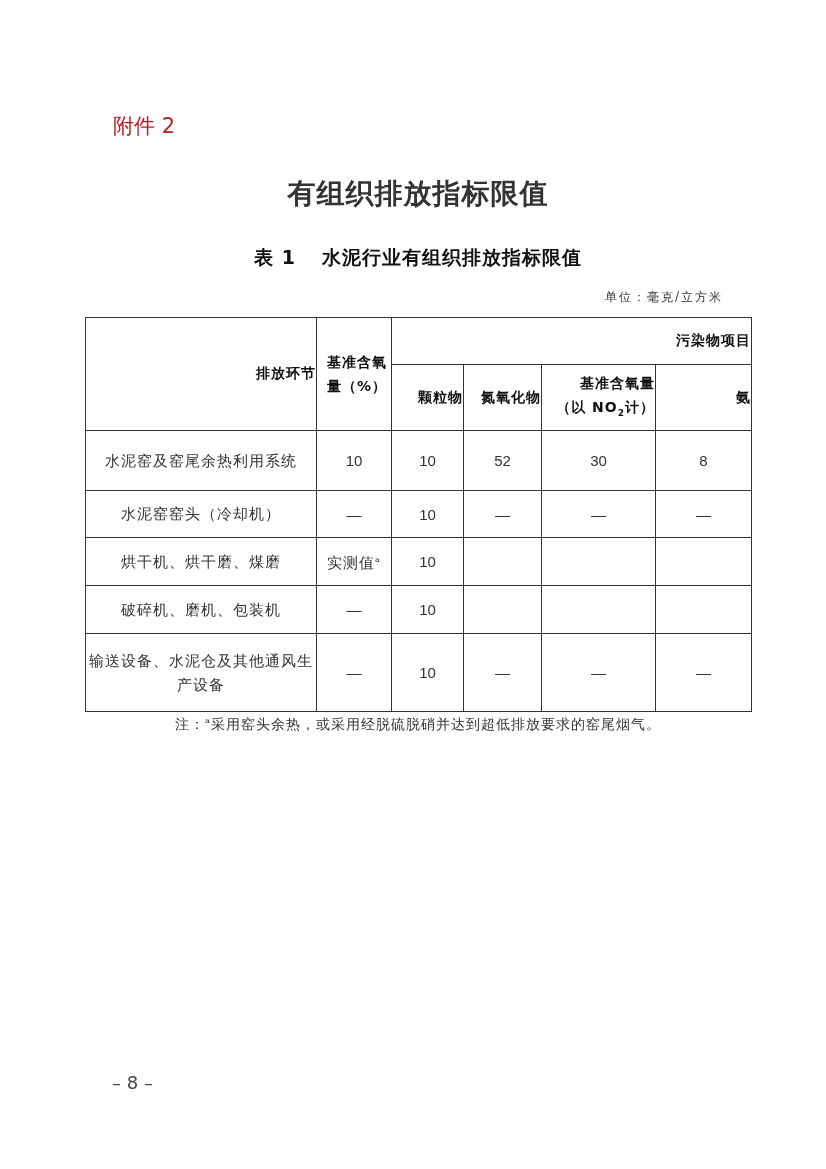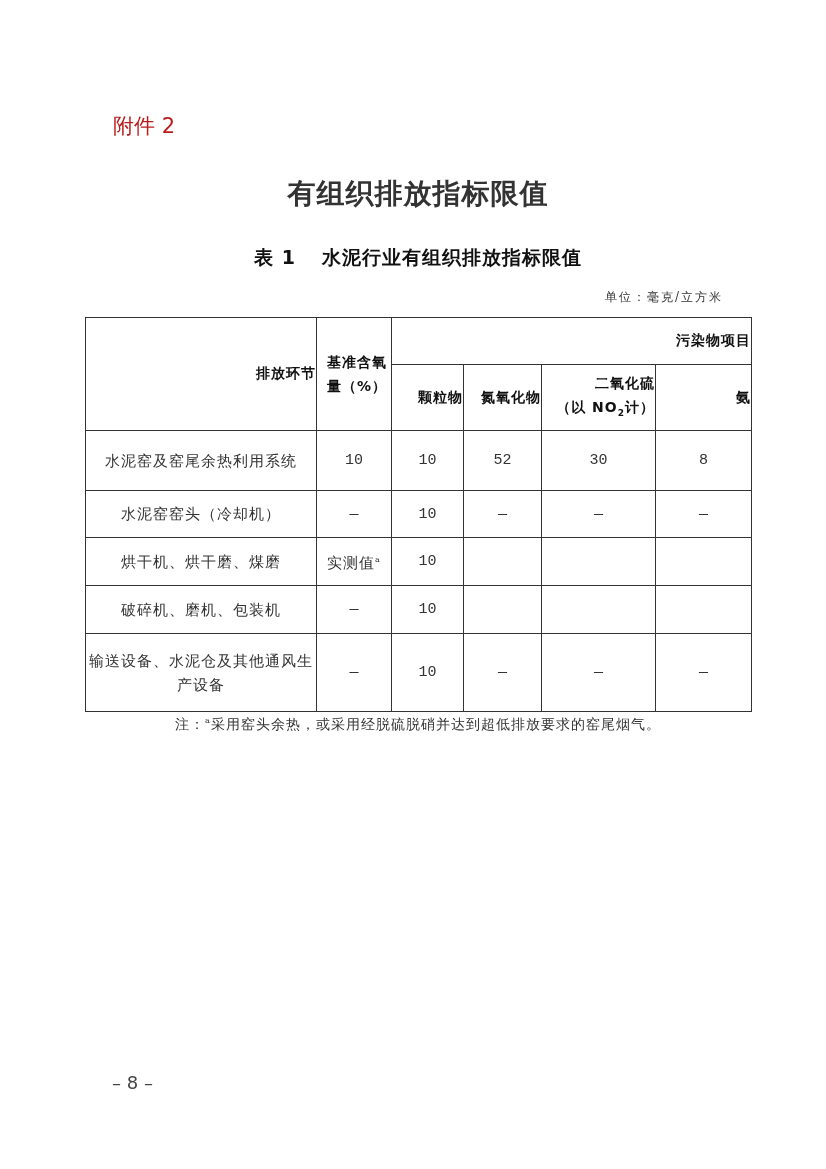--- a/index.html
+++ b/index.html
@@ -12,21 +12,21 @@
                  font-size: 19px; font-weight: bold; color: #111; letter-spacing: 1px; }
   .table-title .sp { display: inline-block; width: 26px; }
   .unit { position: absolute; right: 103px; top: 289px; font-family: "DejaVu Serif", serif;
           font-size: 12px; color: #333; letter-spacing: 2px; }
   table.emis { position: absolute; left: 85px; top: 317px; border-collapse: collapse;
                table-layout: fixed; width: 666px; }
   table.emis td, table.emis th { border: 1.5px solid #333; text-align: center; vertical-align: middle;
                                  padding: 0; font-size: 15px; color: #333; }
   table.emis th { font-weight: bold; color: #111; font-size: 14px; letter-spacing: 1px; text-align: right; }
   .c-stage { font-family: "DejaVu Serif", serif; letter-spacing: 1px; line-height: 24px; }
-  .num { font-family: Liberation Mono, monospace; font-size: 16px; color: #444; }
+  .num { font-family: Liberation Sans, sans-serif; font-size: 16px; color: #444; }
   sup { font-size: 8px; }
   sub { font-size: 9px; }
   .note { position: absolute; left: 0; width: 836px; top: 716px; text-align: center;
           font-family: "DejaVu Serif", serif; font-size: 14px; color: #333; letter-spacing: 1px; }
   .page-num { position: absolute; left: 112px; top: 1072px; font-size: 18px; color: #444; }
 </style>
 </head>
 <body>
 
 <div class="attachment">附件 2</div>
@@ -48,21 +48,21 @@
   <tbody>
       <tr style="height:47px">
     <th rowspan="2">排放环节</th>
     <th rowspan="2" style="padding:0 4px; line-height:24px;">基准含氧量（%）</th>
     <th colspan="4">污染物项目</th>
   </tr>
   <tr style="height:66px">
     <th>颗粒物</th>
     <th>氮氧化物</th>
     <th style="line-height:24px;">
-      <div>二氧化硫</div>
+      <div>基准含氧量</div>
       <div><span>（以 NO</span><sub>2</sub><span>计）</span></div>
     </th>
     <th>氨</th>
   </tr>
 
   <tr style="height:60px">
     <td class="c-stage">水泥窑及窑尾余热利用系统</td>
     <td class="num">10</td>
     <td class="num">10</td>
     <td class="num">52</td>

